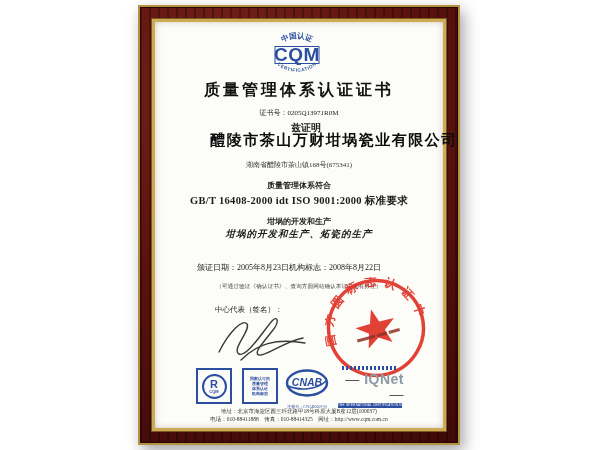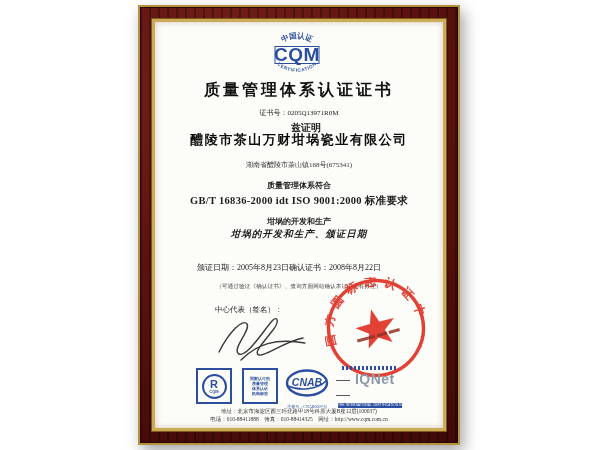--- a/index.html
+++ b/index.html
@@ -16,21 +16,21 @@
   .paper{position:relative;width:100%;height:100%;box-sizing:border-box;
          background:#fcfcf8;border:3px solid #cdab55;
          box-shadow:0 0 0 1px #7a5a20, inset 0 0 6px rgba(90,40,20,.25);}
   .row{position:absolute;left:0;width:100%;text-align:center;color:#1c1c1c;}
   
   .cqm-logo{position:absolute;left:109px;top:6px;width:66px;height:48px;}
   
   .title{top:58px;font-size:16px;font-weight:bold;letter-spacing:3px;color:#111;}
   .certno{top:86px;font-size:7px;color:#222;}
   .certify{top:99px;font-size:10px;font-weight:bold;padding-left:7px;}
-  .company{top:109px;font-size:13px;font-weight:bold;letter-spacing:1.5px;color:#0d0d0d;}
+  .company{top:109px;font-size:15px;font-weight:bold;letter-spacing:1.5px;color:#0d0d0d;padding-left:35px;}
   .caddr{top:138px;font-size:7px;color:#333;}
   .sys{top:158px;font-size:8px;font-weight:bold;}
   .std{top:172px;font-size:10.5px;font-weight:bold;letter-spacing:.3px;}
   .scopehead{top:194px;font-size:8px;font-weight:bold;}
   .scope{top:206px;font-size:9.5px;font-weight:bold;font-style:italic;letter-spacing:1px;}
   .dates{top:240px;display:flex;justify-content:flex-start;padding:0 42px;box-sizing:border-box;font-size:8px;}
   .fine{top:261px;font-size:5.5px;color:#444;letter-spacing:.2px;}
   .siglabel{top:283px;left:60px;width:auto;font-size:7.5px;}
   .signature{position:absolute;left:58px;top:290px;width:96px;height:52px;}
   .seal{position:absolute;left:170px;top:255px;width:102px;height:102px;opacity:.92;}
@@ -40,21 +40,21 @@
           border:2.5px solid #2b4ea0;display:flex;flex-direction:column;align-items:center;justify-content:center;}
   .m1{left:41px;}
   .m1 .circ{width:25px;height:25px;border:2.5px solid #2b4ea0;border-radius:50%;box-sizing:border-box;
             display:flex;flex-direction:column;align-items:center;justify-content:center;color:#2b4ea0;}
   .m1 .r{font-size:11px;font-weight:bold;line-height:10px;font-family:"Liberation Sans",sans-serif;}
   .m1 .c{font-size:4px;font-weight:bold;line-height:5px;font-family:"Liberation Sans",sans-serif;}
   .m2{left:87px;padding:2px;}
   .m2 .ln{font-size:4px;line-height:5px;font-weight:bold;color:#2b4ea0;white-space:nowrap;}
   .cnab{position:absolute;left:130px;top:3px;width:44px;text-align:center;}
   .cnab .reg{font-size:4px;color:#2b4ea0;margin-top:1px;white-space:nowrap;}
-  .iqnet{position:absolute;left:181px;top:0px;width:68px;text-align:left;font-family:"Liberation Sans",sans-serif;}
+  .iqnet{position:absolute;left:181px;top:0px;width:68px;text-align:right;font-family:"Liberation Sans",sans-serif;}
   .iqnet-top{height:4px;margin:0 6px 2px 6px;
              background:repeating-linear-gradient(90deg,#2b4ea0 0 2px,rgba(0,0,0,0) 2px 4px);}
   .iqnet-mid{font-size:14px;font-weight:bold;color:#8b98a6;line-height:15px;letter-spacing:.5px;}
   .iqnet-mid .dash{color:#555;font-weight:normal;}
   .iqnet-bot{margin:1px 2px 0 2px;background:#2b4ea0;color:#fff;font-size:3px;line-height:5px;
              letter-spacing:.2px;white-space:nowrap;overflow:hidden;}
   
   .f1{top:386px;font-size:5.5px;color:#333;}
   .f2{top:394px;font-size:5.5px;color:#333;}
 </style>
@@ -81,30 +81,30 @@
       </svg>
 
       <div class="row title">质量管理体系认证证书</div>
       <div class="row certno">
         <span>证书号：</span><span>0205Q13971R0M</span>
       </div>
       <div class="row certify">兹证明</div>
       <div class="row company">醴陵市茶山万财坩埚瓷业有限公司</div>
       <div class="row caddr">湖南省醴陵市茶山镇168号(675341)</div>
       <div class="row sys">质量管理体系符合</div>
-      <div class="row std">GB/T 16836-2000 idt ISO 9001:2000 标准要求</div>
+      <div class="row std">GB/T 16408-2000 idt ISO 9001:2000 标准要求</div>
       <div class="row scopehead">坩埚的开发和生产</div>
-      <div class="row scope">坩埚的开发和生产、颁证日期</div>
+      <div class="row scope">坩埚的开发和生产、炻瓷的生产</div>
 
       <div class="row dates">
         <span>
           <span>颁证日期：</span><span>2005年8月23日</span>
         </span>
         <span>
-          <span>确认证书：</span><span>2008年8月22日</span>
+          <span>机构标志：</span><span>2008年8月22日</span>
         </span>
       </div>
       <div class="row fine">（可通过验证《确认证书》、查询方圆网站确认本证书的有效性）</div>
 
       <div class="row siglabel">中心代表（签名）：</div>
       <svg class="signature" viewBox="0 0 96 52">
         <g fill="none" stroke="#3a3a3a" stroke-width="1.4" stroke-linecap="round">
           <path d="M6,40 C16,20 30,6 34,12 C38,18 18,38 26,42 C34,46 52,16 60,8 C64,4 67,9 60,18 C50,31 40,41 46,43 C52,45 70,30 90,26"></path>
           <path d="M28,48 C44,32 62,26 92,31"></path>
         </g>

